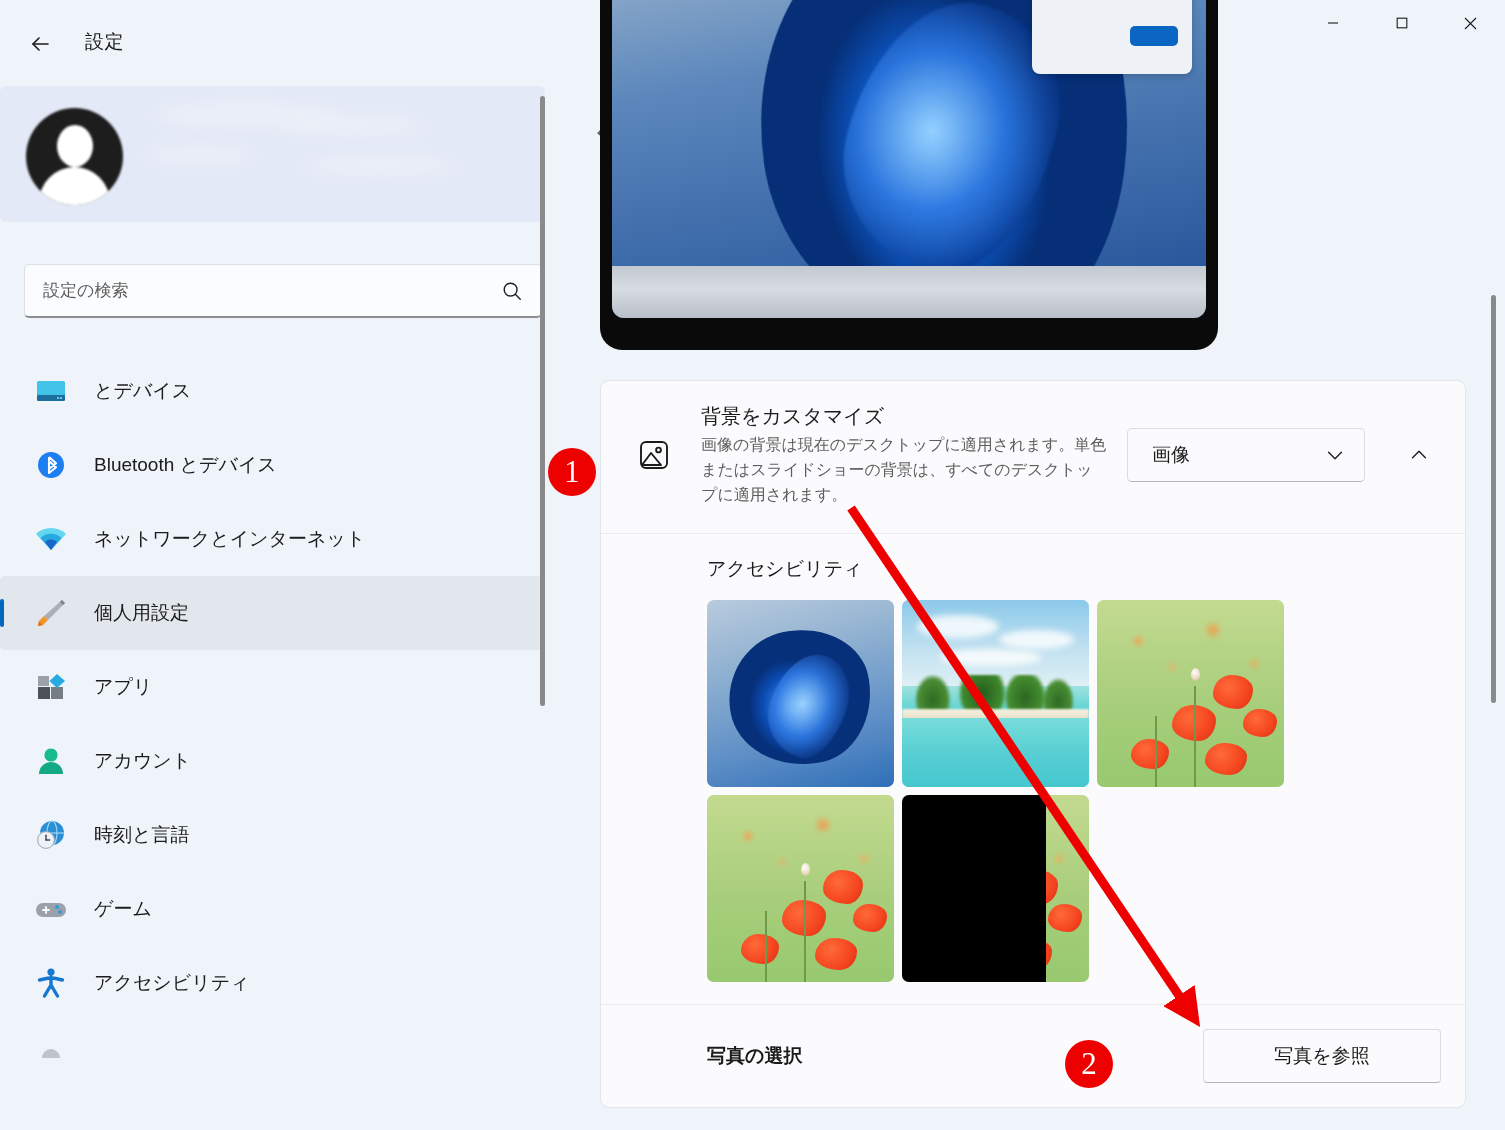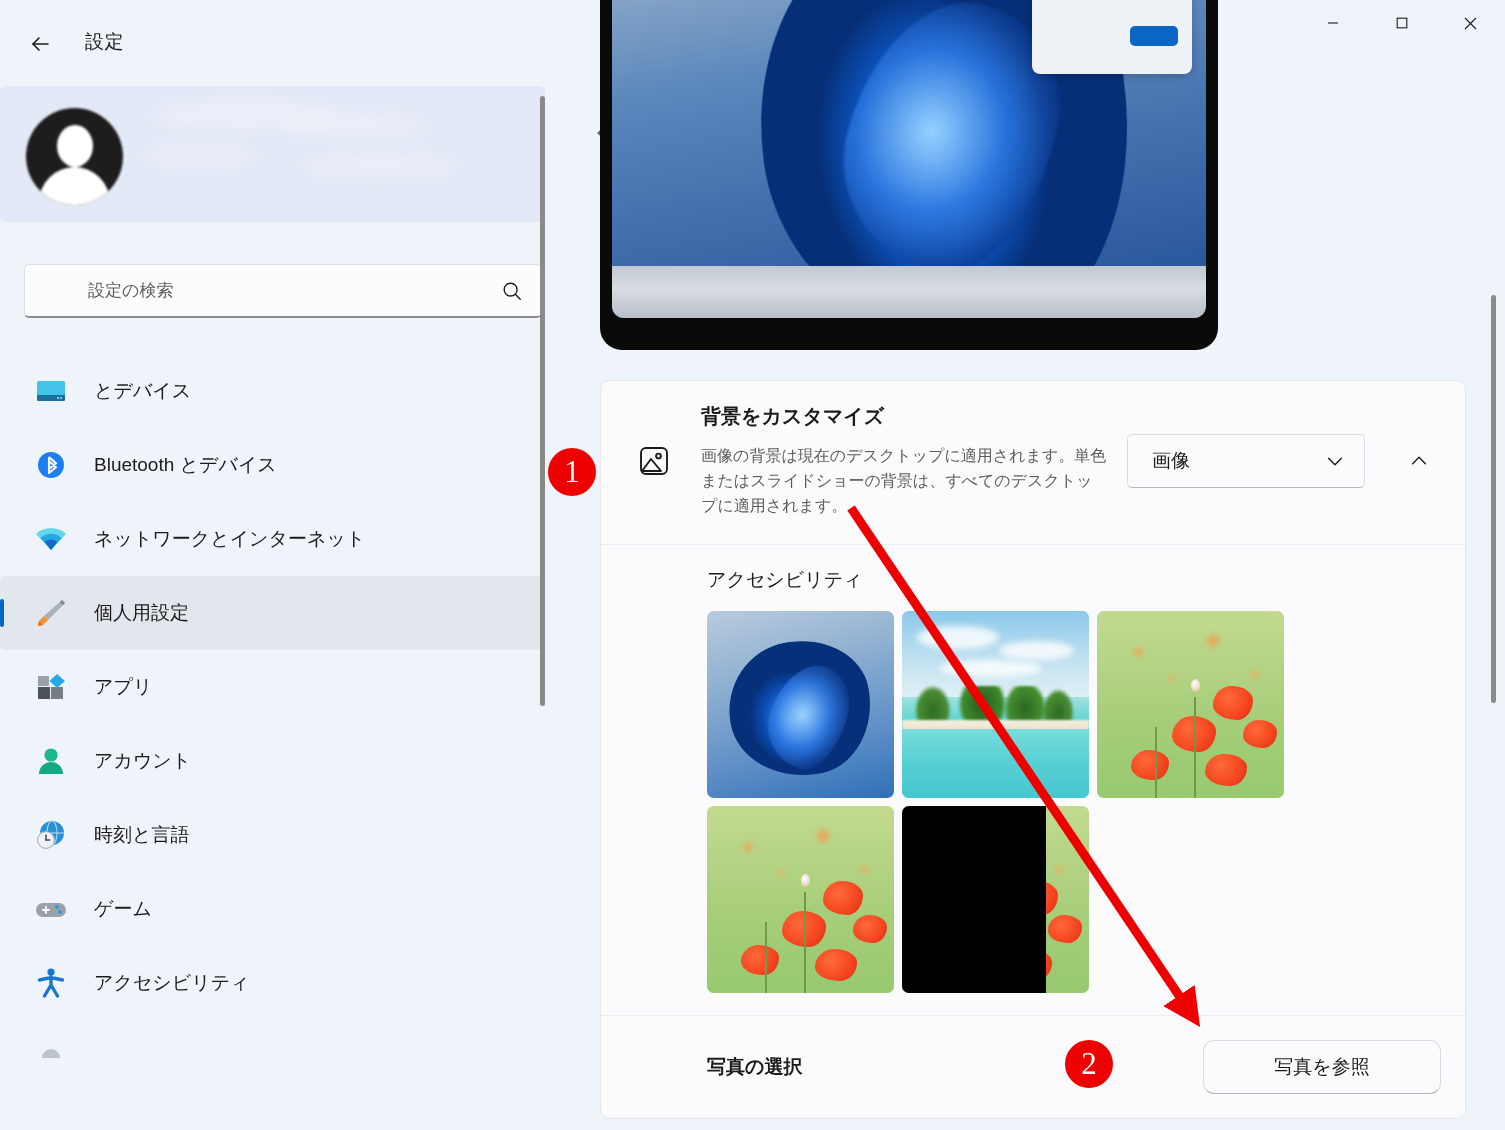--- a/index.html
+++ b/index.html
@@ -134,21 +134,20 @@
     padding: 0 18px;
   }
   .searchbox input {
     flex: 1;
     border: none;
     outline: none;
     background: transparent;
     font-family: inherit;
     font-size: 17px;
     color: #1b1b1b;
-    margin-left: 45px;
   }
   .searchbox input::placeholder { color: #5c5c5c; }
 
   .navlist {
     position: absolute;
     left: 0;
     top: 268px;
     width: 545px;
   }
 
@@ -321,22 +320,21 @@
   }
   .pic-icon {
     width: 42px; height: 42px;
     flex-shrink: 0;
     display: flex; align-items: center; justify-content: center;
   }
   .row-texts { flex: 1; padding-left: 6px; }
   .row-title {
     font-size: 20px;
     color: #1b1b1b;
-    margin-bottom: 14px;
-    font-weight: bold;
+    margin-bottom: 3px;
   }
   .row-desc {
     font-size: 16px;
     line-height: 1.55;
     color: #5d5d5d;
     max-width: 415px;
   }
   .dropdown {
     width: 238px;
     height: 54px;
@@ -451,21 +449,21 @@
     font-size: 19px;
     color: #1b1b1b;
     font-weight: bold;
   }
   .browse-btn {
     width: 238px;
     height: 54px;
     background: #fbfbfd;
     border: 1px solid #dcdce0;
     border-bottom-color: #b5b5b9;
-    border-radius: 11px;
+    border-radius: 4px;
     font-family: inherit;
     font-size: 19px;
     color: #1b1b1b;
     cursor: pointer;
   }
 
   .main-scroll {
     position: absolute;
     right: 9px;
     top: 295px;

